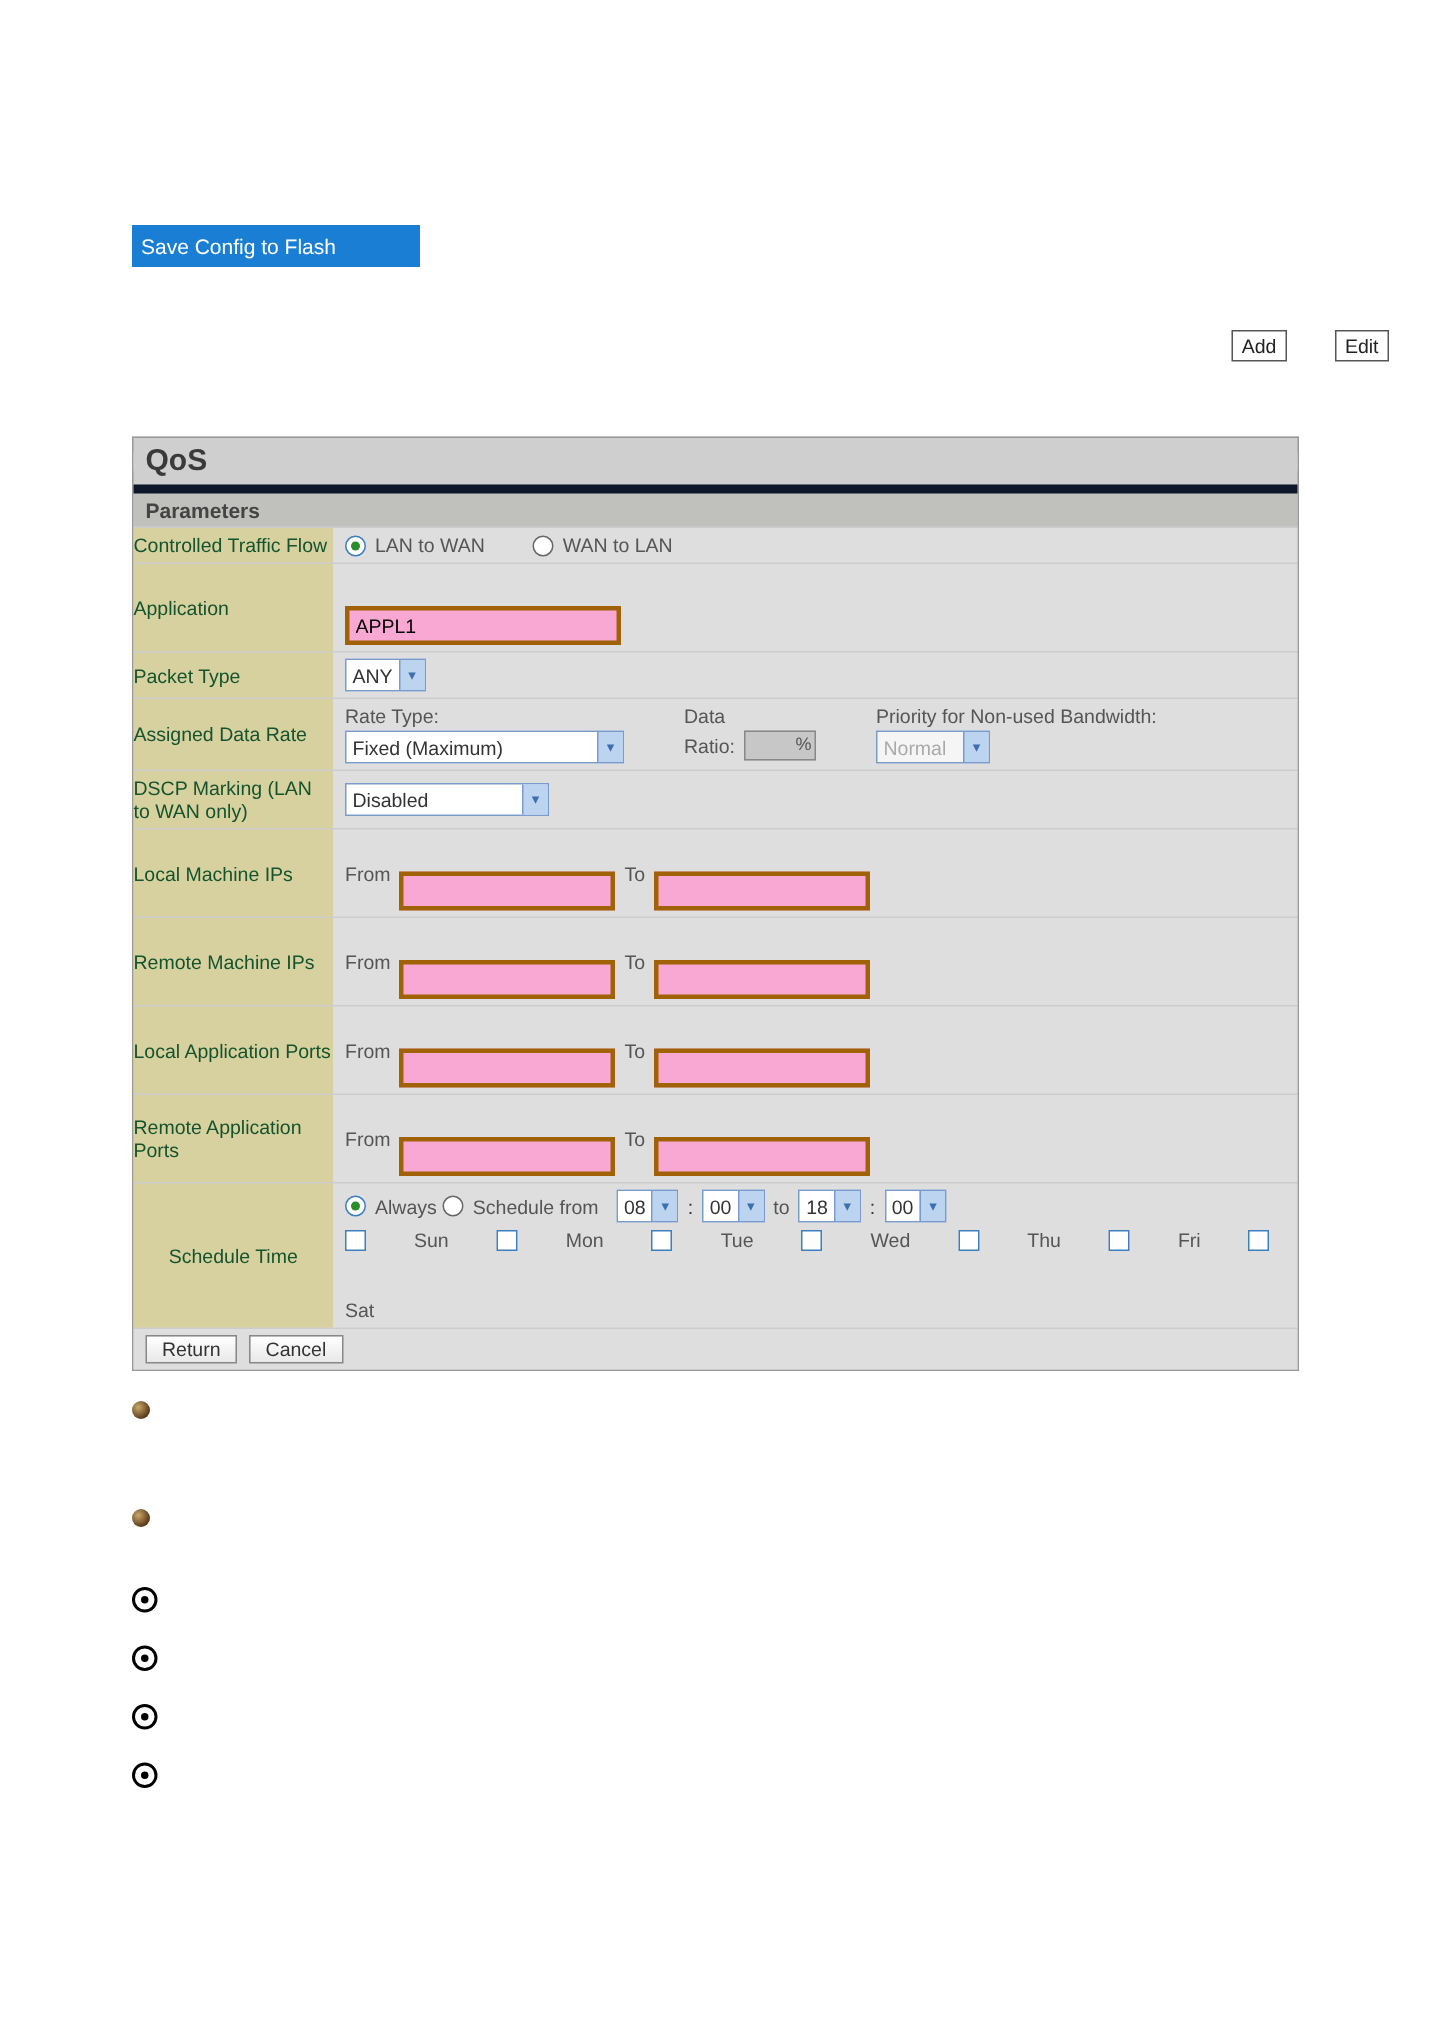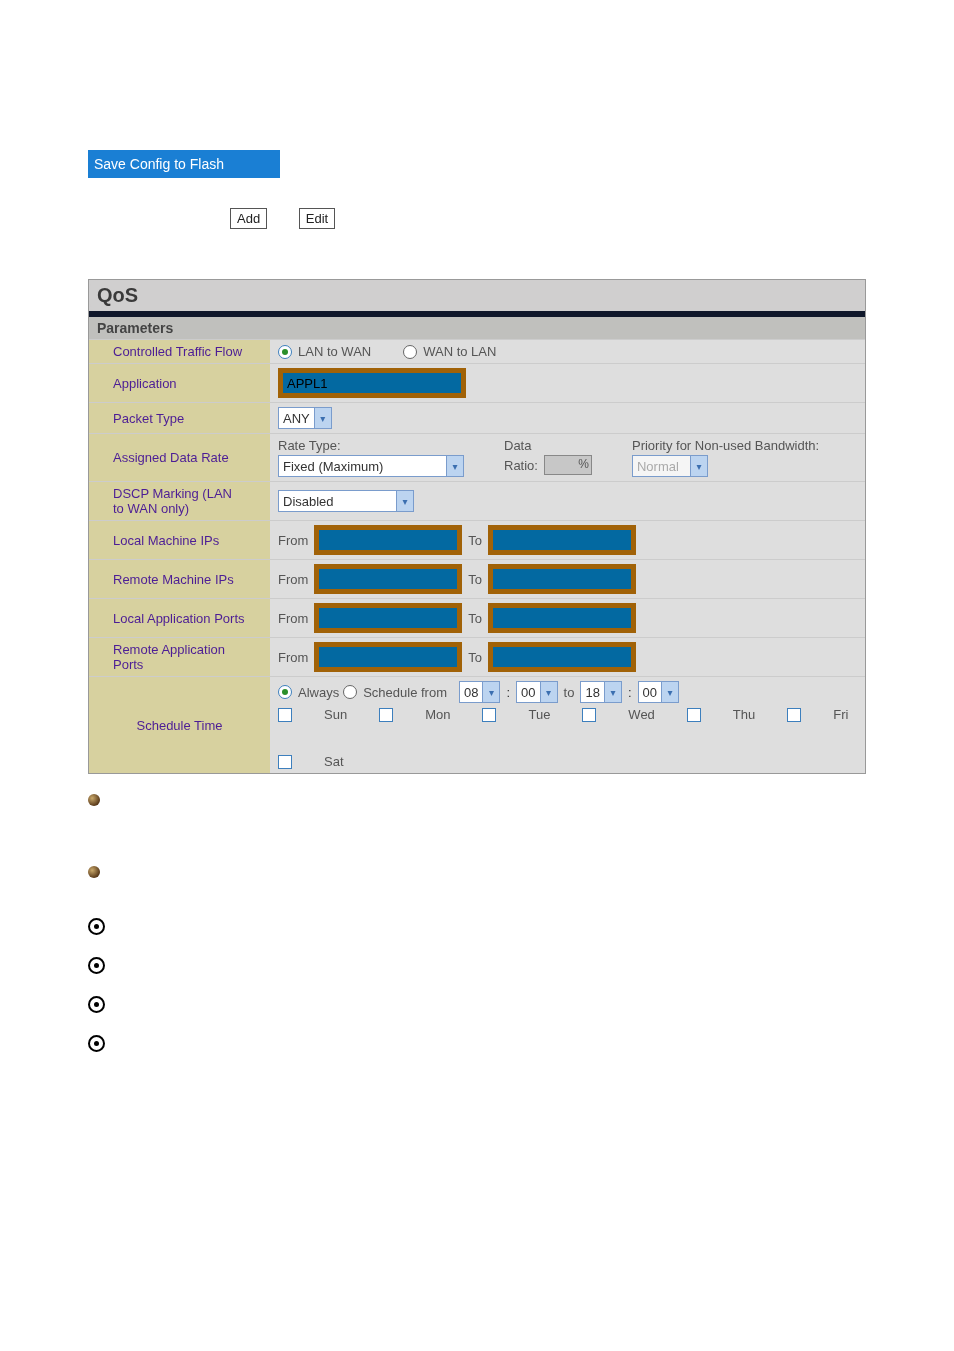--- a/index.html
+++ b/index.html
@@ -13,21 +13,22 @@
   .save-config {
     background: #1a7fd4;
     color: #fff;
     padding: 6px 6px;
     margin: 150px 0 0 88px;
     display: inline-block;
     width: 180px;
     font-size: 14px;
   }
   .btn-row {
-    margin: 30px 0 0 230px;
+    margin: 42px 0 0 230px;
+    text-align: right;
   }
   .img-btn {
     display: inline-block;
     border: 1px solid #555;
     background: #fff;
     padding: 2px 6px;
     font-size: 13px;
     margin-right: 28px;
     color: #222;
   }
@@ -53,22 +54,22 @@
     font-size: 14px;
     border-top: 6px solid #0f172a;
   }
   .row {
     display: flex;
     border-top: 1px solid #ccc;
   }
   .cell-label {
     width: 133px;
     background: #d7d19f;
-    color: #4c1d95;
-    padding: 4px 24px;
+    color: #14532d;
+    padding: 4px 0;
     font-size: 13px;
     flex-shrink: 0;
     display: flex;
     align-items: center;
   }
   .cell-value {
     flex: 1;
     background: #dedede;
     padding: 4px 8px;
     display: flex;
@@ -105,25 +106,26 @@
   .radio-ui.unchecked {
     border-color: #666;
   }
   .chk-ui {
     width: 12px; height: 12px;
     border: 1px solid #3d7fbd;
     background: #fff;
     display: inline-block;
   }
   .txt-input {
-    border: 5px solid #a16207;
-    background: #0369a1;
+    border: 3px solid #a16207;
+    background: #f9a8d4;
     font-size: 13px;
     padding: 1px 4px;
     height: 18px;
+    margin-top: 24px;
   }
   .sel {
     border: 1px solid #7a9ccc;
     background: #fff;
     font-size: 13px;
     height: 20px;
     display: inline-flex;
     align-items: center;
     padding-left: 4px;
     position: relative;
@@ -380,20 +382,24 @@
         <span class="chk-ui"></span>
           <span class="inline-label">Thu</span>
         <span class="chk-ui"></span>
           <span class="inline-label">Fri</span>
         <span class="chk-ui"></span>
           <span class="inline-label">Sat</span>
       </div>
     </div>
   </div>
 
+  <div class="footer-btns">
+    <span class="btn">Return</span>
+    <span class="btn">Cancel</span>
+  </div>
 </div>
 
 <div class="bullets">
   <div class="bullet"></div>
   <div class="bullet" style="margin-bottom:40px"></div>
   <div class="circ-bullet"></div>
   <div class="circ-bullet"></div>
   <div class="circ-bullet"></div>
   <div class="circ-bullet"></div>
 </div>

